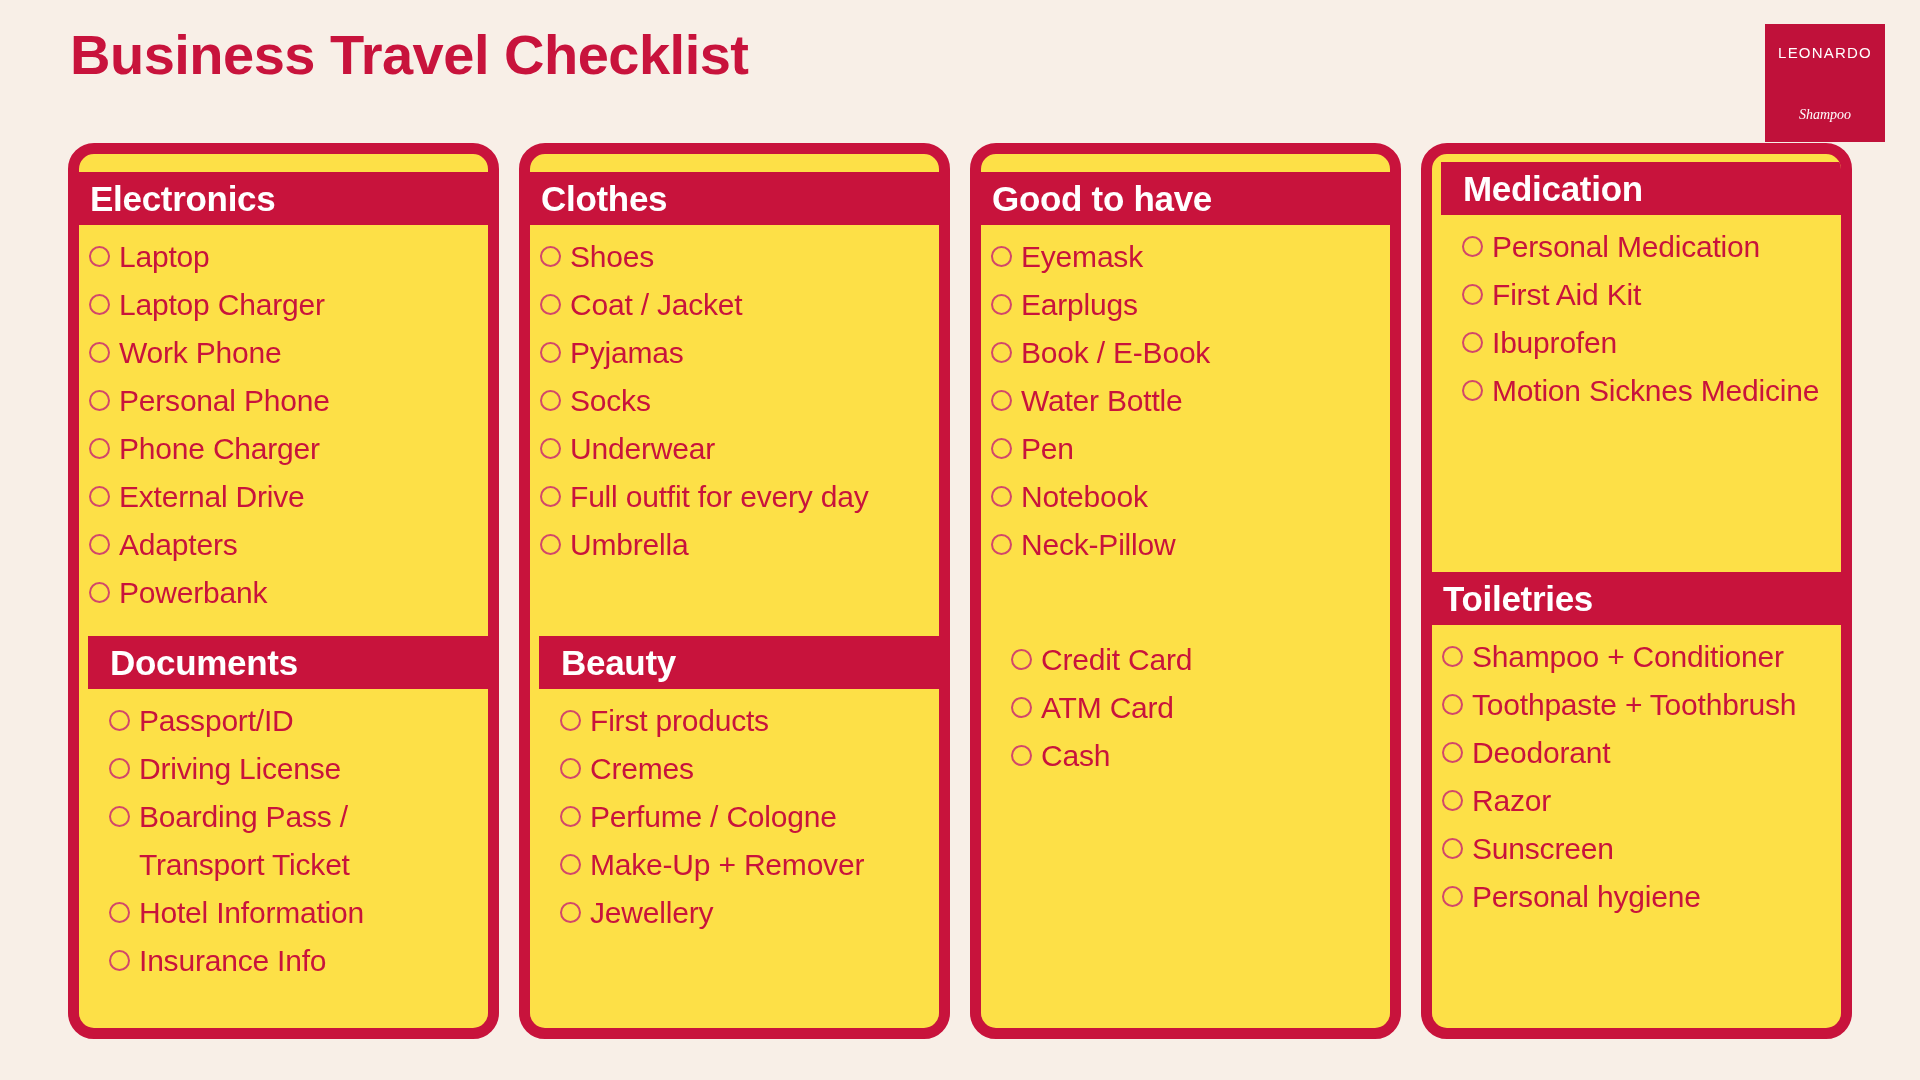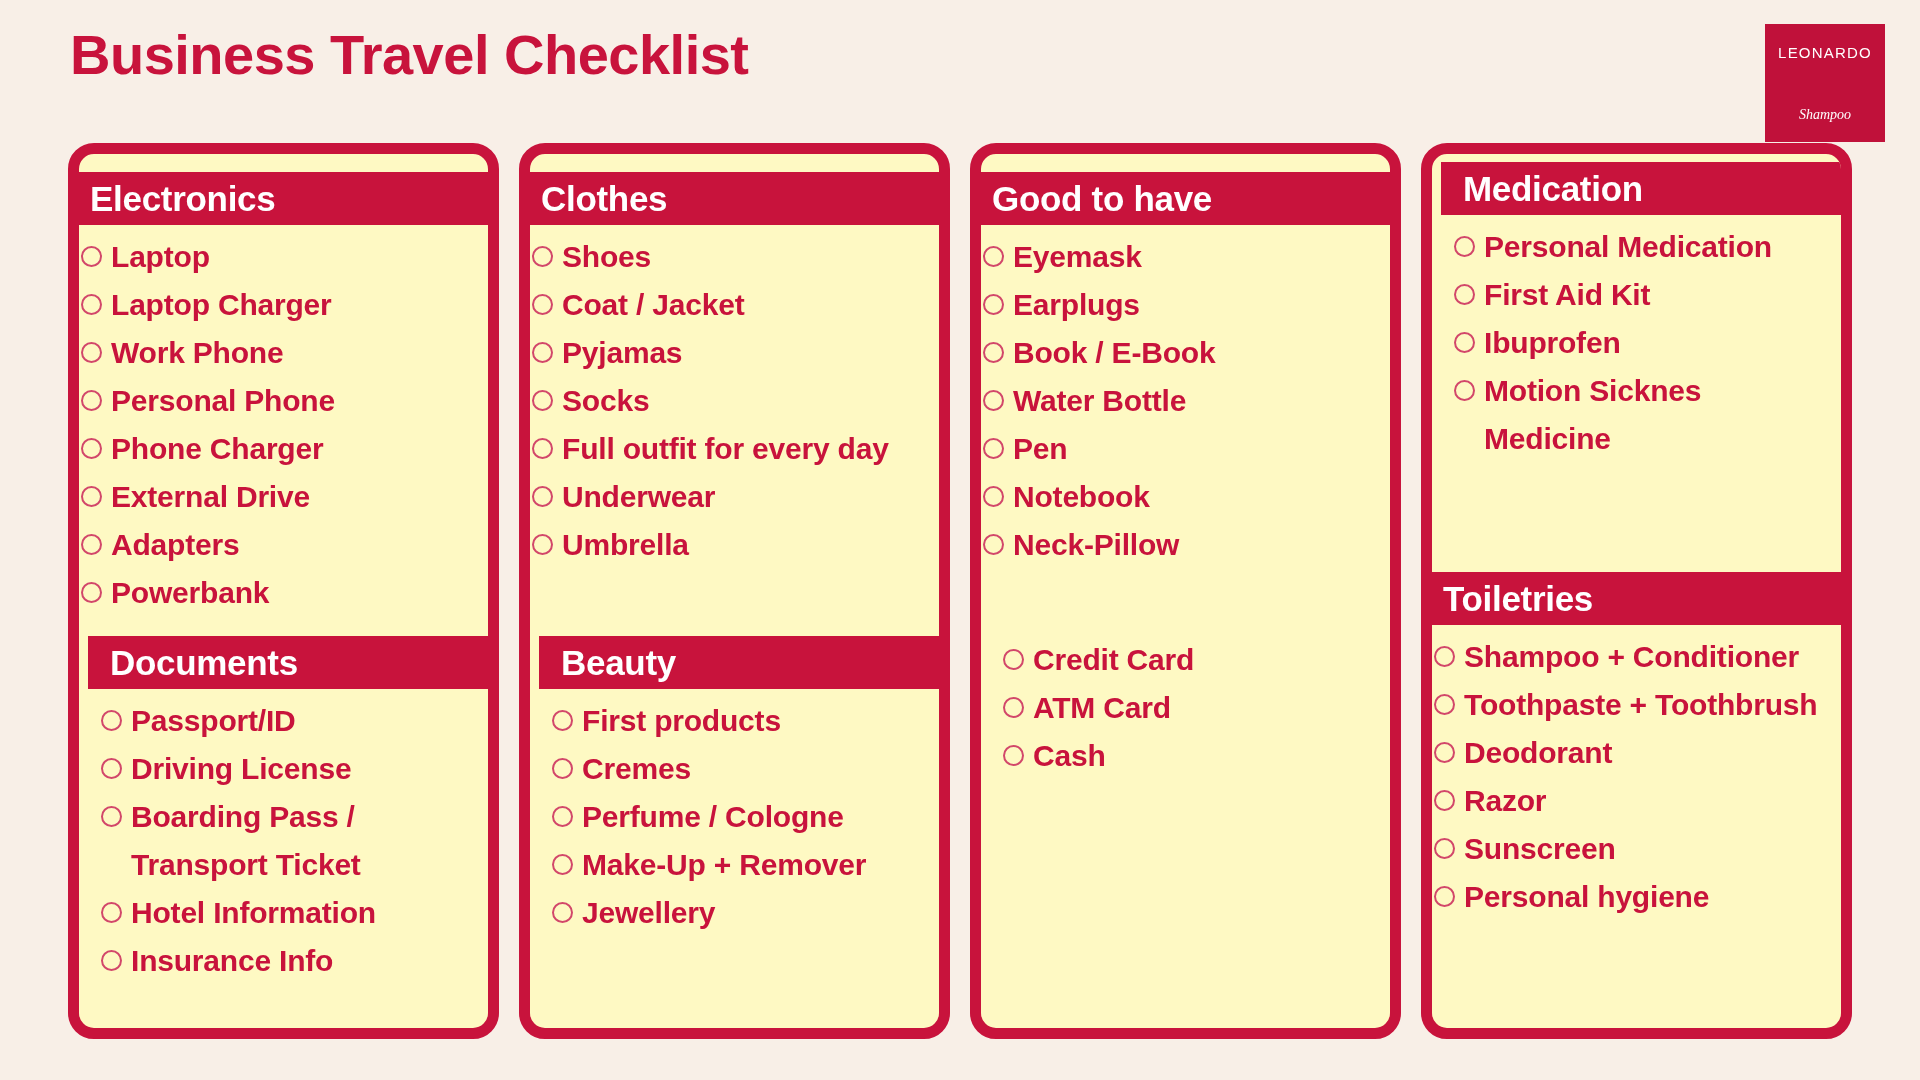--- a/index.html
+++ b/index.html
@@ -70,21 +70,21 @@
     width: 1784px;
     height: 896px;
     display: flex;
     gap: 20px;
   }
   .column {
     flex: 1 1 0;
     position: relative;
     border: 11px solid #C8133C;
     border-radius: 26px;
-    background: #fef9c3;
+    background: #fde047;
     box-sizing: border-box;
     overflow: hidden;
     display: flex;
     flex-direction: column;
     justify-content: center;
   }
 
   .section {
     position: relative;
     box-sizing: border-box;
@@ -111,22 +111,21 @@
   .section.sect-top .section-header {
     margin-top: 18px;
   }
   .section.sect-bot .section-header {
     margin-top: 8px;
   }
 
   .items {
     list-style: none;
     margin: 0;
-    padding: 8px 10px 0 2px;
-    font-weight: bold;
+    padding: 8px 10px 0 10px;
   }
   .item {
     display: flex;
     align-items: flex-start;
     font-size: 30px;
     line-height: 48px;
     color: #C8133C;
     letter-spacing: -0.2px;
   }
   .checkbox {
@@ -234,25 +233,25 @@
           <li class="item">
             <span class="checkbox"></span>
             <span class="item-label">Pyjamas</span>
           </li>
           <li class="item">
             <span class="checkbox"></span>
             <span class="item-label">Socks</span>
           </li>
           <li class="item">
             <span class="checkbox"></span>
+            <span class="item-label">Underwear</span>
+          </li>
+          <li class="item">
+            <span class="checkbox"></span>
             <span class="item-label">Full outfit for every day</span>
-          </li>
-          <li class="item">
-            <span class="checkbox"></span>
-            <span class="item-label">Underwear</span>
           </li>
           <li class="item">
             <span class="checkbox"></span>
             <span class="item-label">Umbrella</span>
           </li>
         </ul>
       </div>
       <div class="section sect-bot">
         <div class="section-header">Beauty</div>
         <ul class="items">

